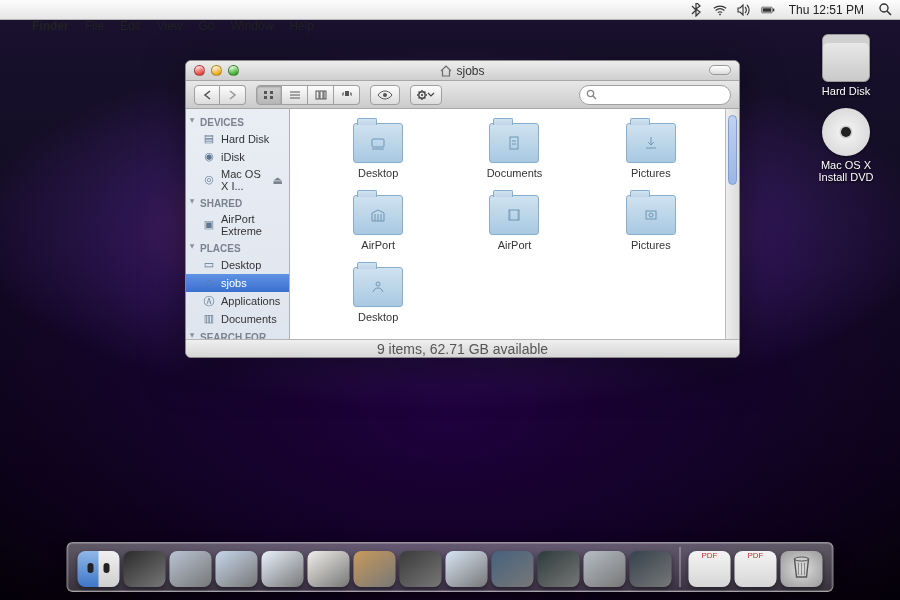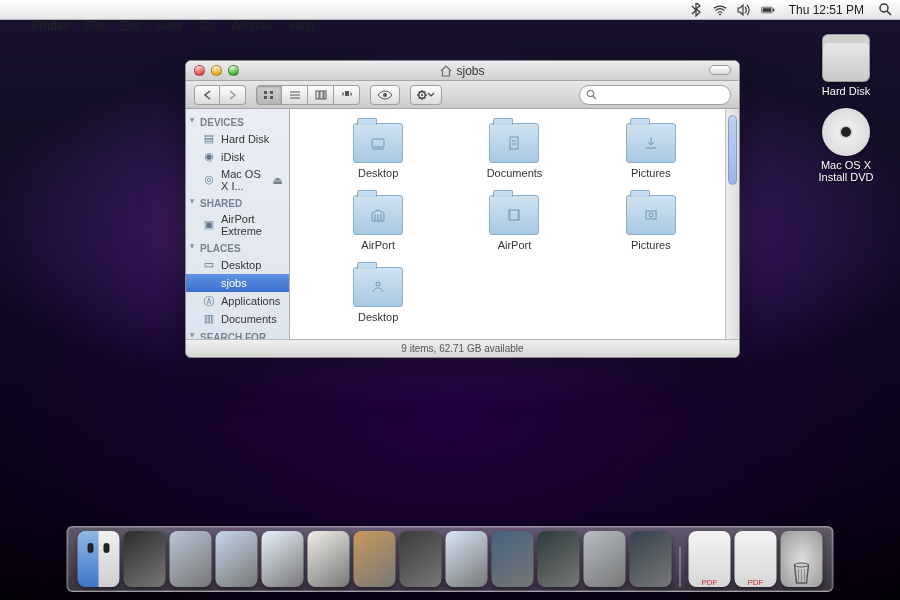--- a/index.html
+++ b/index.html
@@ -86,35 +86,35 @@
 .icon-grid { display:grid; grid-template-columns:repeat(3,1fr); padding:14px 20px; row-gap:16px; }
 .fitem { display:flex; flex-direction:column; align-items:center; font-size:11px; color:#333; gap:4px;}
 .folder {
   width:50px; height:40px; position:relative;
   background:linear-gradient(#cfe2f0,#a9c9e2);
   border:1px solid #89aecb; border-radius:3px;
 }
 .folder::before{ content:""; position:absolute; top:-6px; left:3px; width:18px; height:6px; background:linear-gradient(#cfe2f0,#bfd6ea); border:1px solid #89aecb; border-bottom:none; border-radius:2px 2px 0 0;}
 .folder .fg { position:absolute; inset:0; display:flex; align-items:center; justify-content:center; color:#6e95b5; }
 
-.statusbar { height:18px; background:linear-gradient(#efefef,#d6d6d6); border-top:1px solid #b5b5b5; font-size:10px; color:#555; display:flex; align-items:center; justify-content:center; }
+.statusbar { height:18px; background:linear-gradient(#efefef,#d6d6d6); border-top:1px solid #b5b5b5; font-size:14px; color:#555; display:flex; align-items:center; justify-content:center; }
 
 .vscroll { position:absolute; right:0; top:0; bottom:0; width:14px; background:linear-gradient(90deg,#eee,#dcdcdc); border-left:1px solid #bcbcbc; }
 .vscroll .thumb{ position:absolute; left:2px; right:2px; top:6px; height:70px; background:linear-gradient(#c0d1f0,#9ab6e6); border:1px solid #7e9ed2; border-radius:6px;}
 
 
 .dock {
   position:absolute; left:50%; bottom:8px; transform:translateX(-50%);
   display:flex; align-items:flex-end; gap:4px; padding:4px 10px;
   background:linear-gradient(rgba(255,255,255,.35),rgba(200,200,200,.25));
   border:1px solid rgba(255,255,255,.45);
   border-radius:6px;
   box-shadow:0 4px 14px rgba(0,0,0,.5), inset 0 0 0 1px rgba(255,255,255,.2);
 }
-.dock .dicon { width:42px; height:56px; border-radius:8px; display:flex; align-items:flex-end; justify-content:center; box-shadow:0 2px 4px rgba(0,0,0,.4);}
+.dock .dicon { width:42px; height:36px; border-radius:8px; display:flex; align-items:flex-start; justify-content:center; box-shadow:0 2px 4px rgba(0,0,0,.4);}
 .dock .sep { width:1px; height:40px; background:rgba(255,255,255,.55); margin:0 4px;}
 .trash { background:radial-gradient(#ddd,#999); border-radius:6px;}
 .fface { background:linear-gradient(#8fb8e8,#3f76c7); position:relative; overflow:hidden;}
 .fface::before{content:"";position:absolute;left:50%;top:0;bottom:0;width:50%;background:linear-gradient(#f0f0f0,#cfcfcf);}
 .fface::after{content:"";position:absolute;left:10px;top:12px;width:6px;height:10px;background:#222;border-radius:3px;box-shadow:16px 0 0 #222;}
 
 svg { display:block; }
 </style>
 </head>
 <body>

